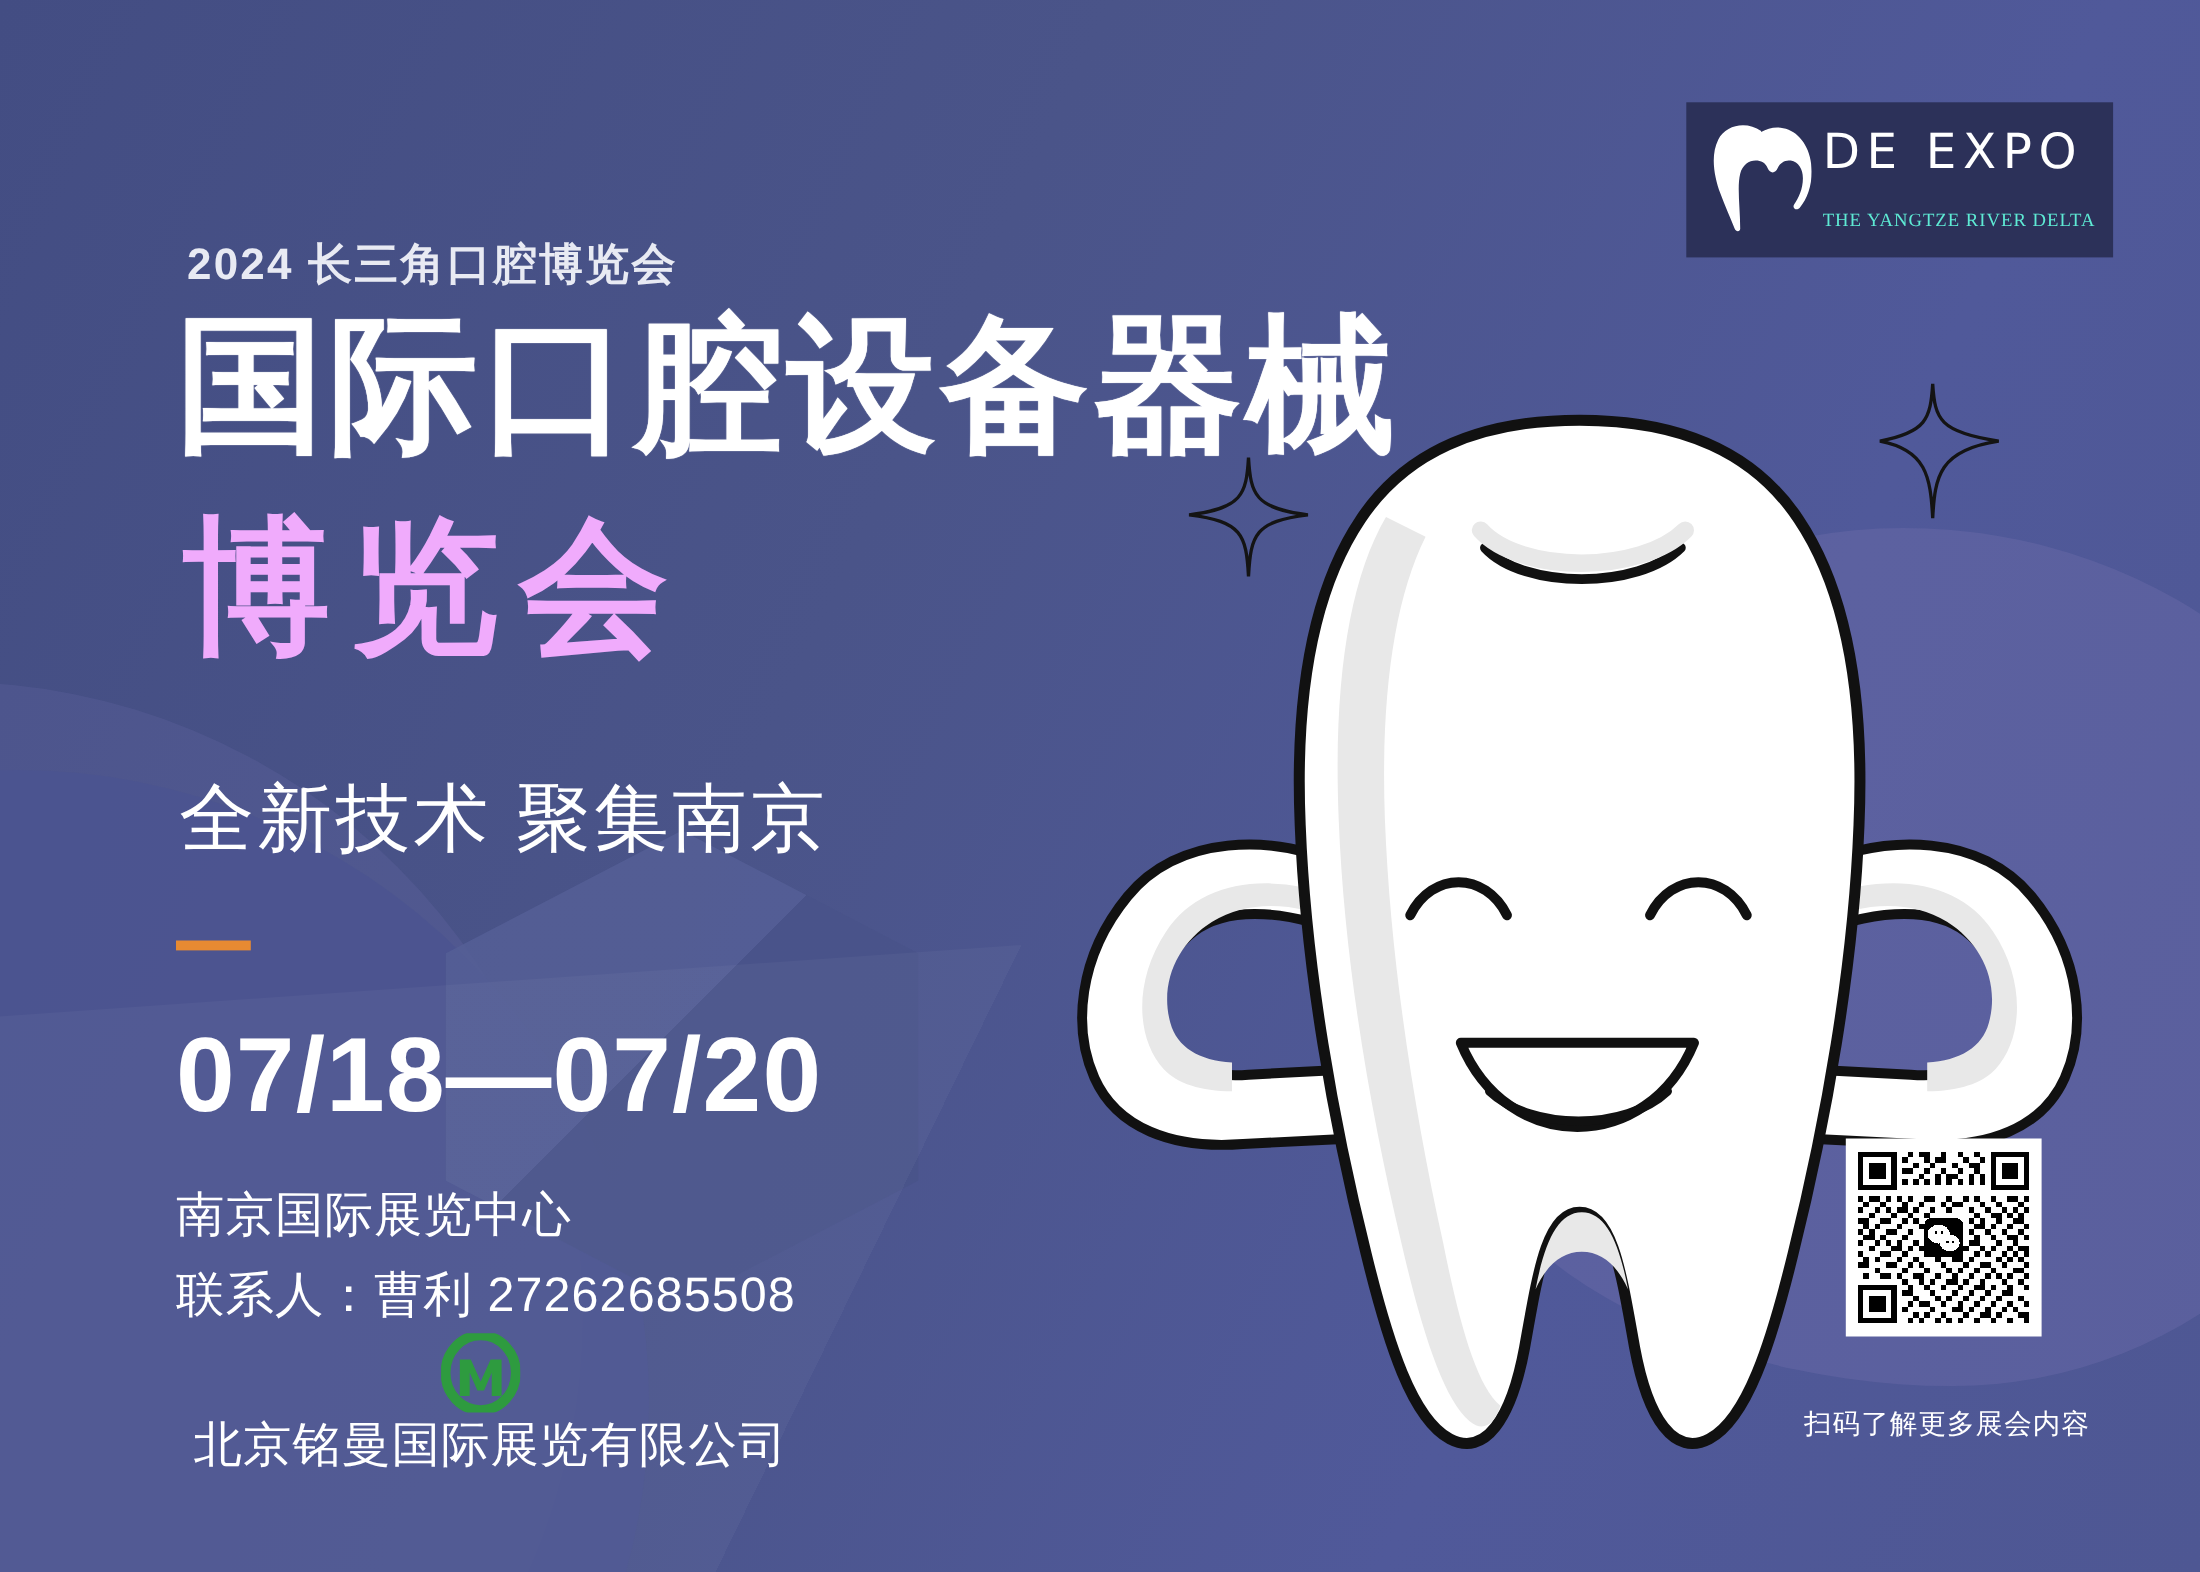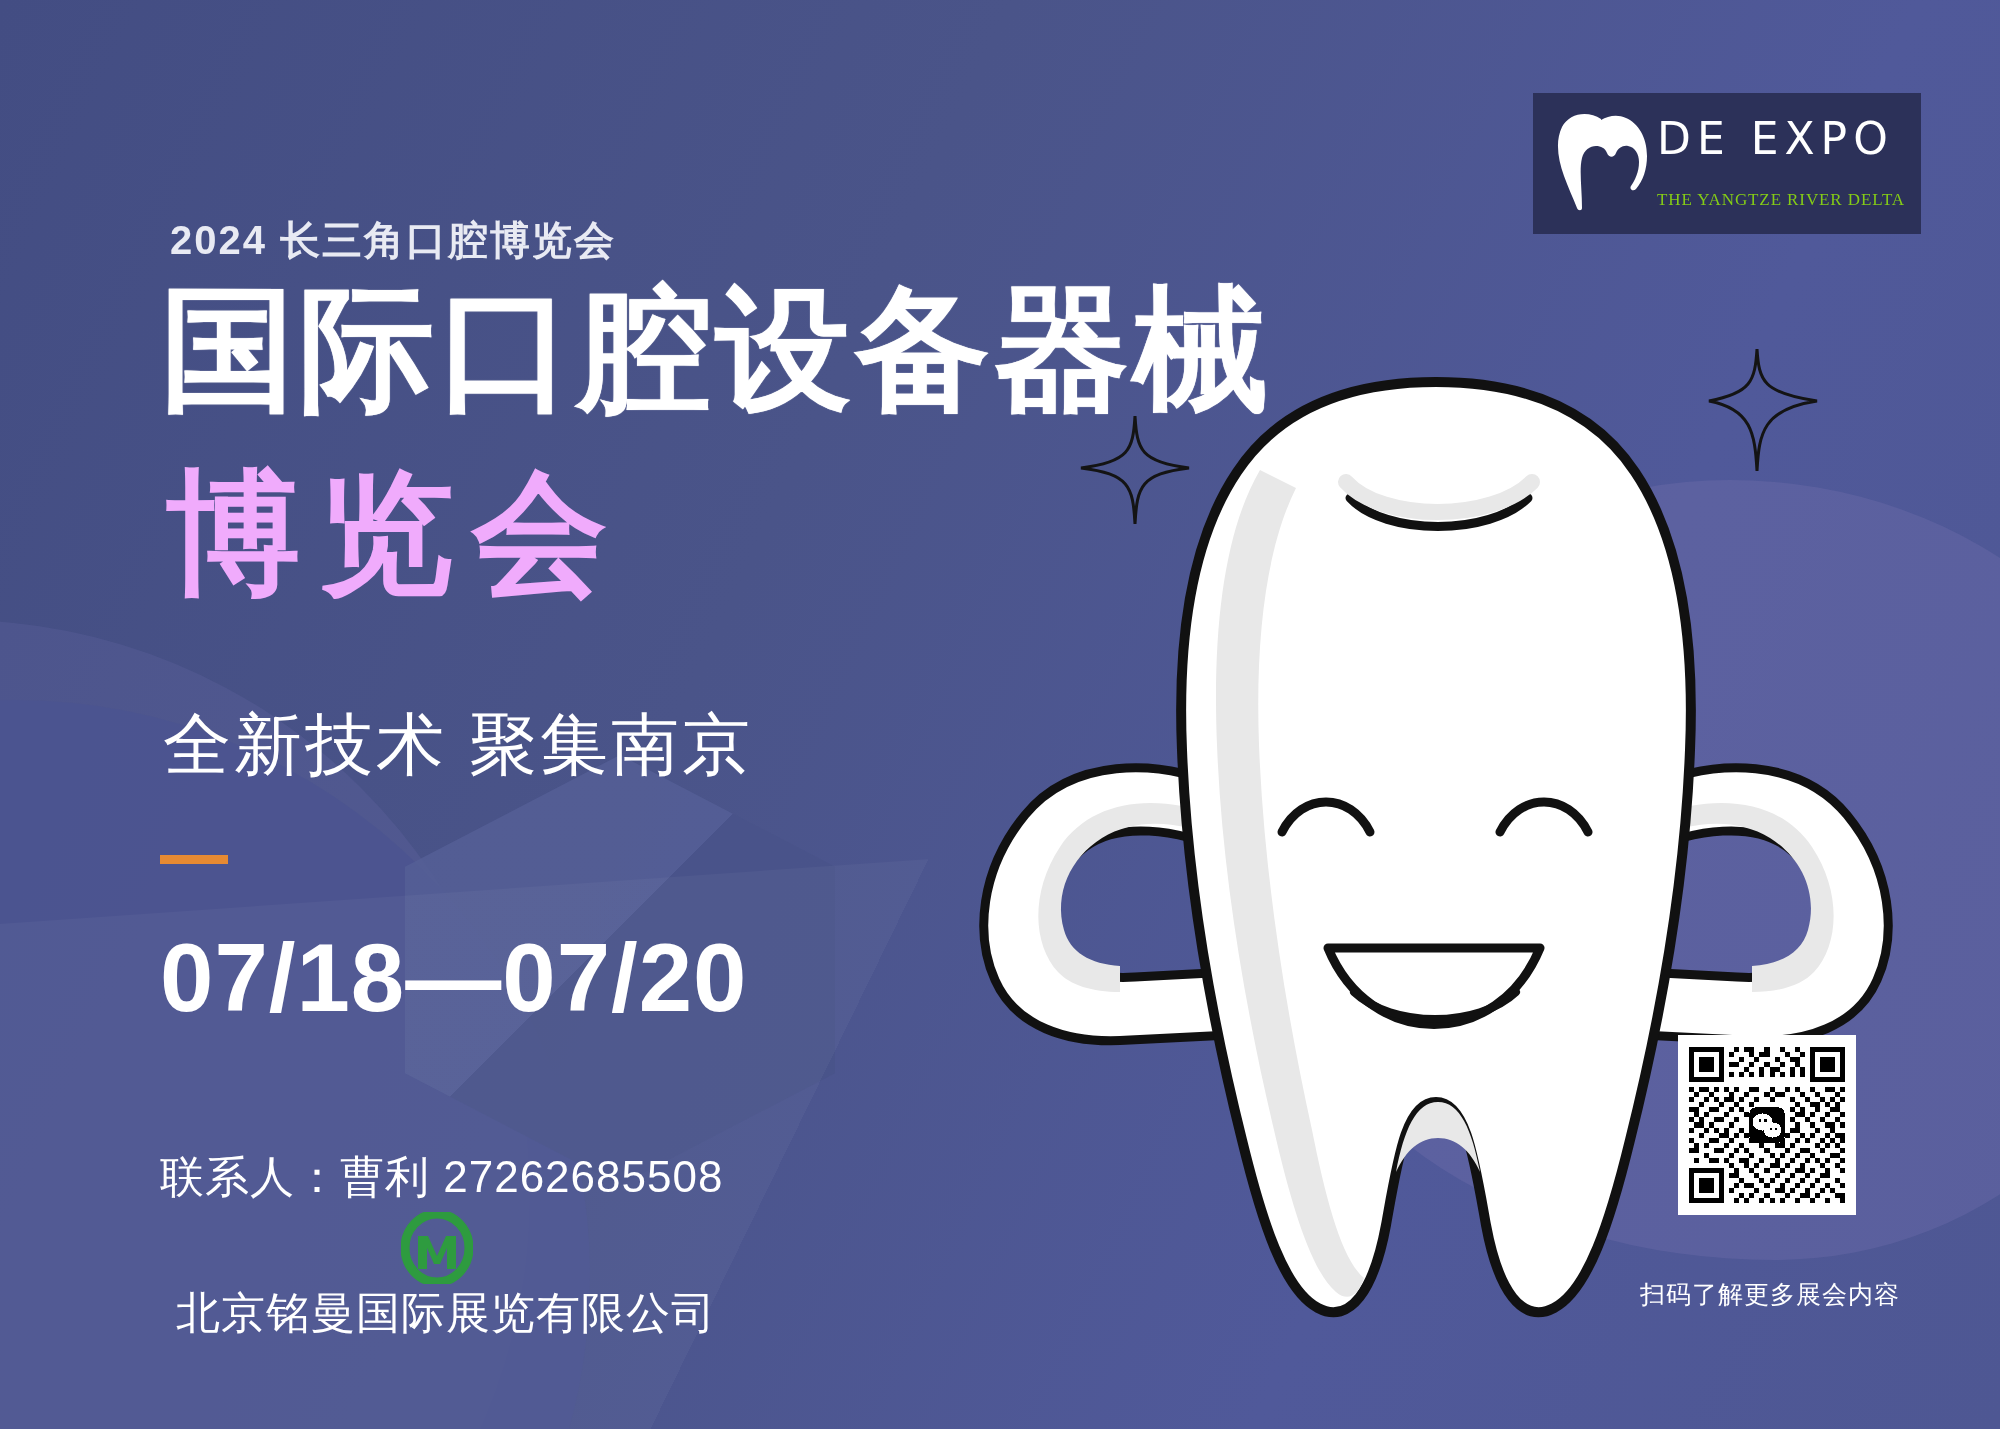--- a/index.html
+++ b/index.html
@@ -84,21 +84,21 @@
   .logo-text { margin-left: 10px; }
   .logo-main {
     color: #ffffff;
     font-size: 44px;
     letter-spacing: 6px;
     font-weight: 400;
     line-height: 1;
     font-family: "DejaVu Sans", sans-serif;
   }
   .logo-sub {
-    color: #84cc16;
+    color: #5eead4;
     font-size: 17px;
     letter-spacing: .9px;
     margin-top: 29px;
     font-family: "Liberation Serif", serif;
     white-space: nowrap;
   }
 
   
   .kicker {
     position: absolute;
@@ -246,20 +246,21 @@
       <div class="logo-sub">THE YANGTZE RIVER DELTA</div>
     </div>
   </div>
 
   <div class="kicker">2024 长三角口腔博览会</div>
   <div class="headline1">国际口腔设备器械</div>
   <div class="headline2">博览会</div>
   <div class="tagline">全新技术 聚集南京</div>
   <div class="rule"></div>
   <div class="dates">07/18—07/20</div>
+  <div class="venue">南京国际展览中心</div>
   <div class="contact">联系人：曹利  27262685508</div>
 
   <div class="org-row">
     <span class="org-logo">
       <svg viewBox="0 0 72 72" xmlns="http://www.w3.org/2000/svg" aria-hidden="true">
         <ellipse cx="36" cy="36" rx="32" ry="34" fill="none" stroke="#2e9b3f" stroke-width="9"></ellipse>
         <path fill="#2e9b3f" d="M17 57 L17 24 L27 24 L36 44 L45 24 L55 24 L55 57 L46 57 L46 36 L39 52 L33 52 L26 36 L26 57 Z"></path>
       </svg>
     </span>
     <span class="org-name">北京铭曼国际展览有限公司</span>

